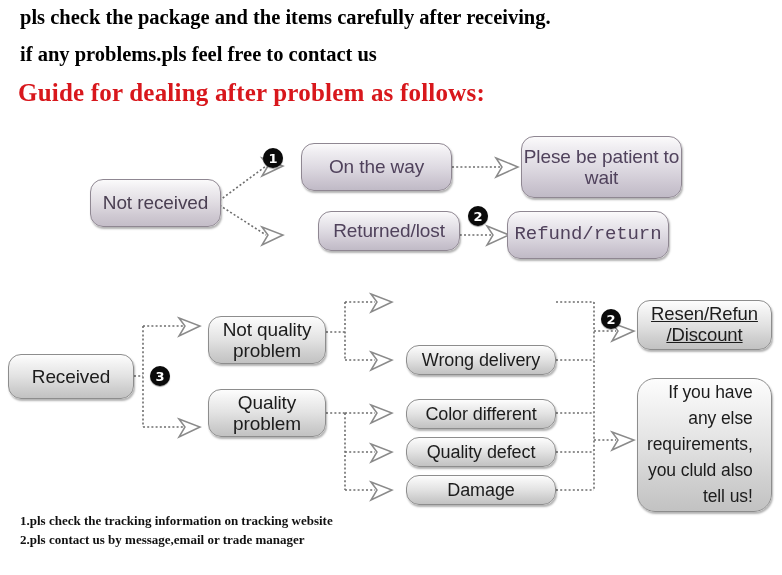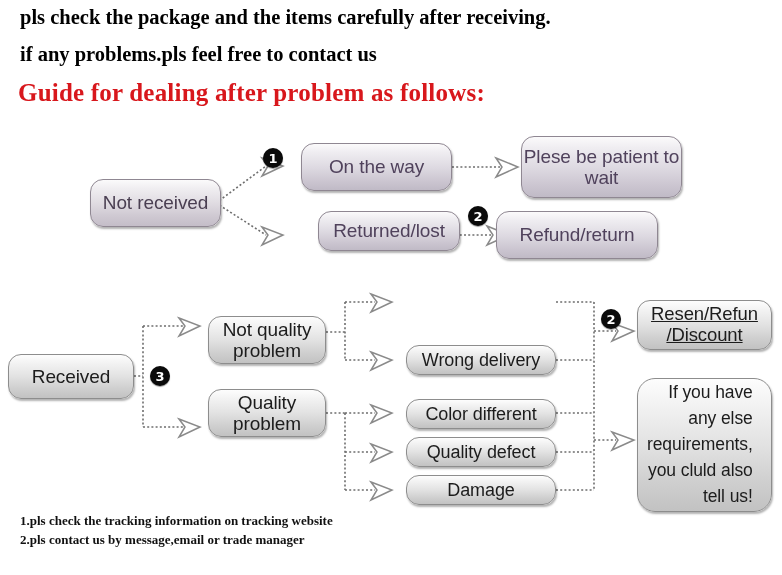--- a/index.html
+++ b/index.html
@@ -141,21 +141,21 @@
   </svg>
 
   <div class="node mauve" style="left:74px;top:179px;width:131px;height:48px;margin-left:16px;">Not received</div>
 
   <div class="node mauve2" style="left:301px;top:143px;width:151px;height:48px;">On the way</div>
 
   <div class="node mauve2" style="left:318px;top:211px;width:142px;height:40px;">Returned/lost</div>
 
   <div class="node mauve2" style="left:521px;top:136px;width:161px;height:62px;">Plese be patient to wait</div>
 
-  <div class="node mauve2" style="left:496px;top:211px;width:162px;height:48px;">Refund/return</div>
+  <div class="node mauve2" style="left:507px;top:211px;width:162px;height:48px;font-family:Liberation Mono, monospace;">Refund/return</div>
 
   <div class="badge" style="left:263px;top:148px;">1</div>
 
   <div class="badge" style="left:468px;top:206px;">2</div>
 
   <div class="node" style="left:8px;top:354px;width:126px;height:45px;">Received</div>
 
   <div class="badge" style="left:150px;top:366px;">3</div>
 
   <div class="node" style="left:208px;top:316px;width:118px;height:48px;">Not quality

